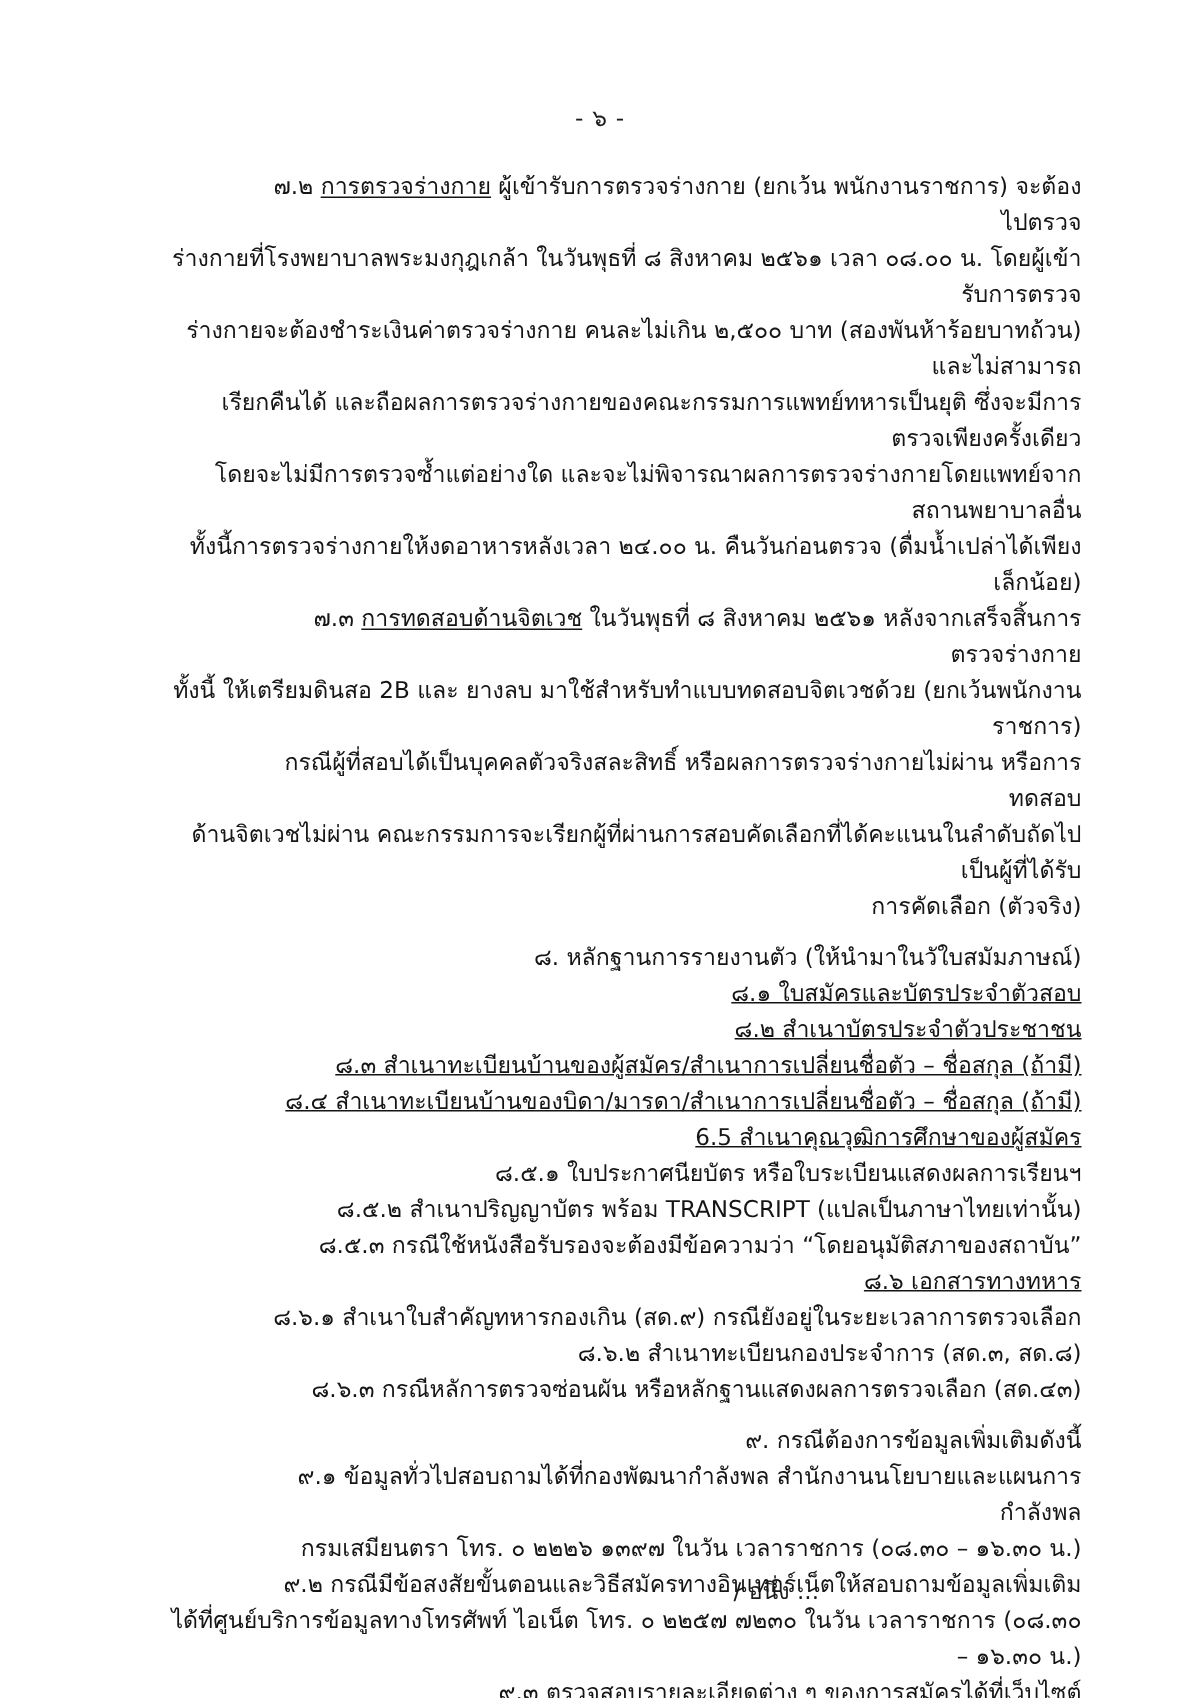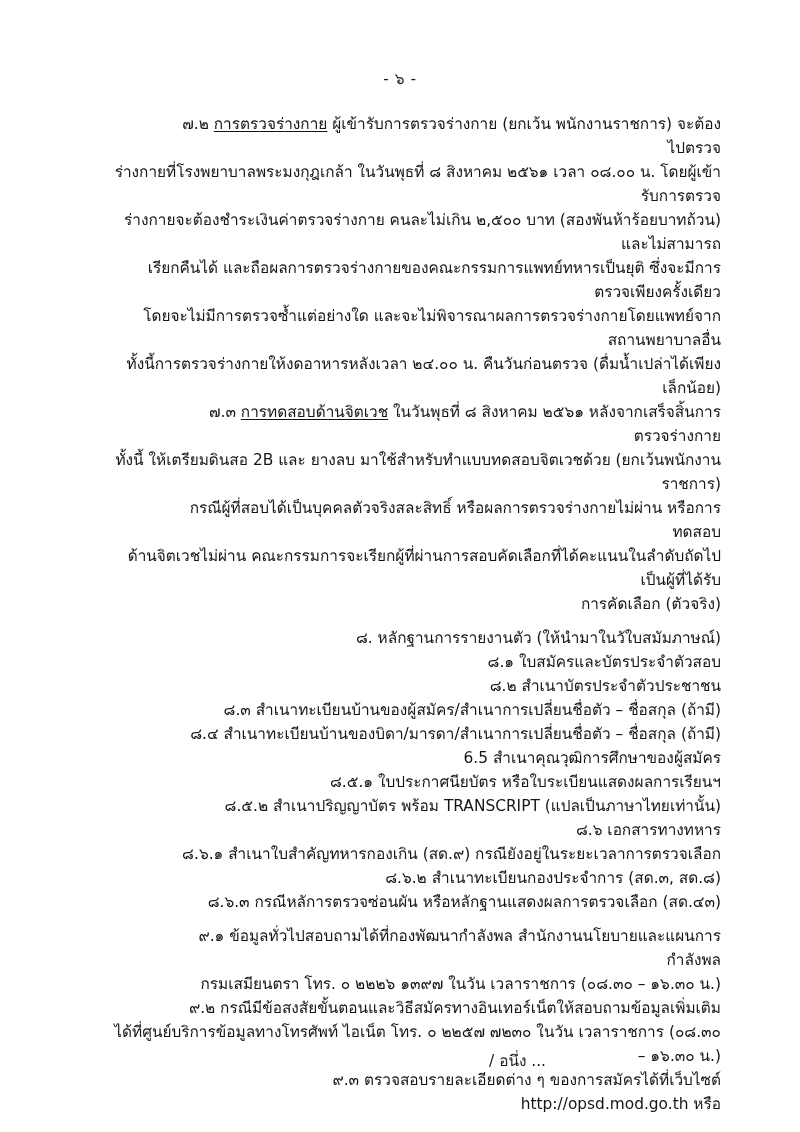--- a/index.html
+++ b/index.html
@@ -51,21 +51,21 @@
     padding: 0;
     font-size: 15.4px;
     line-height: 24.0px;
     color: #151515;
     white-space: pre-wrap;
     word-spacing: 0px;
     text-align: right;
     -webkit-font-smoothing: antialiased;
   }
   .lv-0       { padding-left: 0px; }
-  .lv-1       { padding-left: 64px; }
+  .lv-1       { padding-left: 64px; text-decoration: underline; }
   .lv-2       { padding-left: 104px; }
   .bold       { font-weight: normal; }
   .u          { text-decoration: underline; text-underline-offset: 2px; }
   .gap-md     { height: 10px; }
   
   .footer-note {
     position: absolute;
     left: 0;
     top: 1048px;
     width: 636px;
@@ -108,27 +108,29 @@
       <div class="gap-md"></div>
 
       <p class="ln lv-0"><span class="bold">๘. หลักฐานการรายงานตัว</span><span> (ให้นำมาในวัใบสมัมภาษณ์)</span></p>
       <p class="ln lv-1">๘.๑ ใบสมัครและบัตรประจำตัวสอบ</p>
       <p class="ln lv-1">๘.๒ สำเนาบัตรประจำตัวประชาชน</p>
       <p class="ln lv-1">๘.๓ สำเนาทะเบียนบ้านของผู้สมัคร/สำเนาการเปลี่ยนชื่อตัว – ชื่อสกุล (ถ้ามี)</p>
       <p class="ln lv-1">๘.๔ สำเนาทะเบียนบ้านของบิดา/มารดา/สำเนาการเปลี่ยนชื่อตัว – ชื่อสกุล (ถ้ามี)</p>
       <p class="ln lv-1">6.5 สำเนาคุณวุฒิการศึกษาของผู้สมัคร</p>
       <p class="ln lv-2">๘.๕.๑ ใบประกาศนียบัตร หรือใบระเบียนแสดงผลการเรียนฯ</p>
       <p class="ln lv-2">๘.๕.๒ สำเนาปริญญาบัตร พร้อม TRANSCRIPT (แปลเป็นภาษาไทยเท่านั้น)</p>
+      <p class="ln lv-2">๘.๕.๓ กรณีใช้หนังสือรับรองจะต้องมีข้อความว่า “โดยอนุมัติสภาของสถาบัน”</p>
       <p class="ln lv-1">๘.๖ เอกสารทางทหาร</p>
       <p class="ln lv-2">๘.๖.๑ สำเนาใบสำคัญทหารกองเกิน (สด.๙) กรณียังอยู่ในระยะเวลาการตรวจเลือก</p>
       <p class="ln lv-2">๘.๖.๒ สำเนาทะเบียนกองประจำการ (สด.๓, สด.๘)</p>
       <p class="ln lv-2">๘.๖.๓ กรณีหลัการตรวจซ่อนผัน หรือหลักฐานแสดงผลการตรวจเลือก (สด.๔๓)</p>
 
       <div class="gap-md"></div>
 
+      <p class="ln lv-0 bold">๙. กรณีต้องการข้อมูลเพิ่มเติมดังนี้</p>
 
       <p class="ln lv-0"><span style="display:inline-block;width:64px"></span><span>๙.๑ ข้อมูลทั่วไปสอบถามได้ที่กองพัฒนากำลังพล สำนักงานนโยบายและแผนการกำลังพล</span></p>
       <p class="ln lv-0">กรมเสมียนตรา โทร. ๐ ๒๒๒๖ ๑๓๙๗ ในวัน เวลาราชการ (๐๘.๓๐ – ๑๖.๓๐ น.)</p>
 
       <p class="ln lv-0"><span style="display:inline-block;width:64px"></span><span>๙.๒ กรณีมีข้อสงสัยขั้นตอนและวิธีสมัครทางอินเทอร์เน็ตให้สอบถามข้อมูลเพิ่มเติม</span></p>
       <p class="ln lv-0">ได้ที่ศูนย์บริการข้อมูลทางโทรศัพท์ ไอเน็ต โทร. ๐ ๒๒๕๗ ๗๒๓๐ ในวัน เวลาราชการ (๐๘.๓๐ – ๑๖.๓๐ น.)</p>
 
       <p class="ln lv-0"><span style="display:inline-block;width:64px"></span><span>๙.๓ ตรวจสอบรายละเอียดต่าง ๆ ของการสมัครได้ที่เว็บไซต์ http://opsd.mod.go.th หรือ</span></p>
 
     </div>

